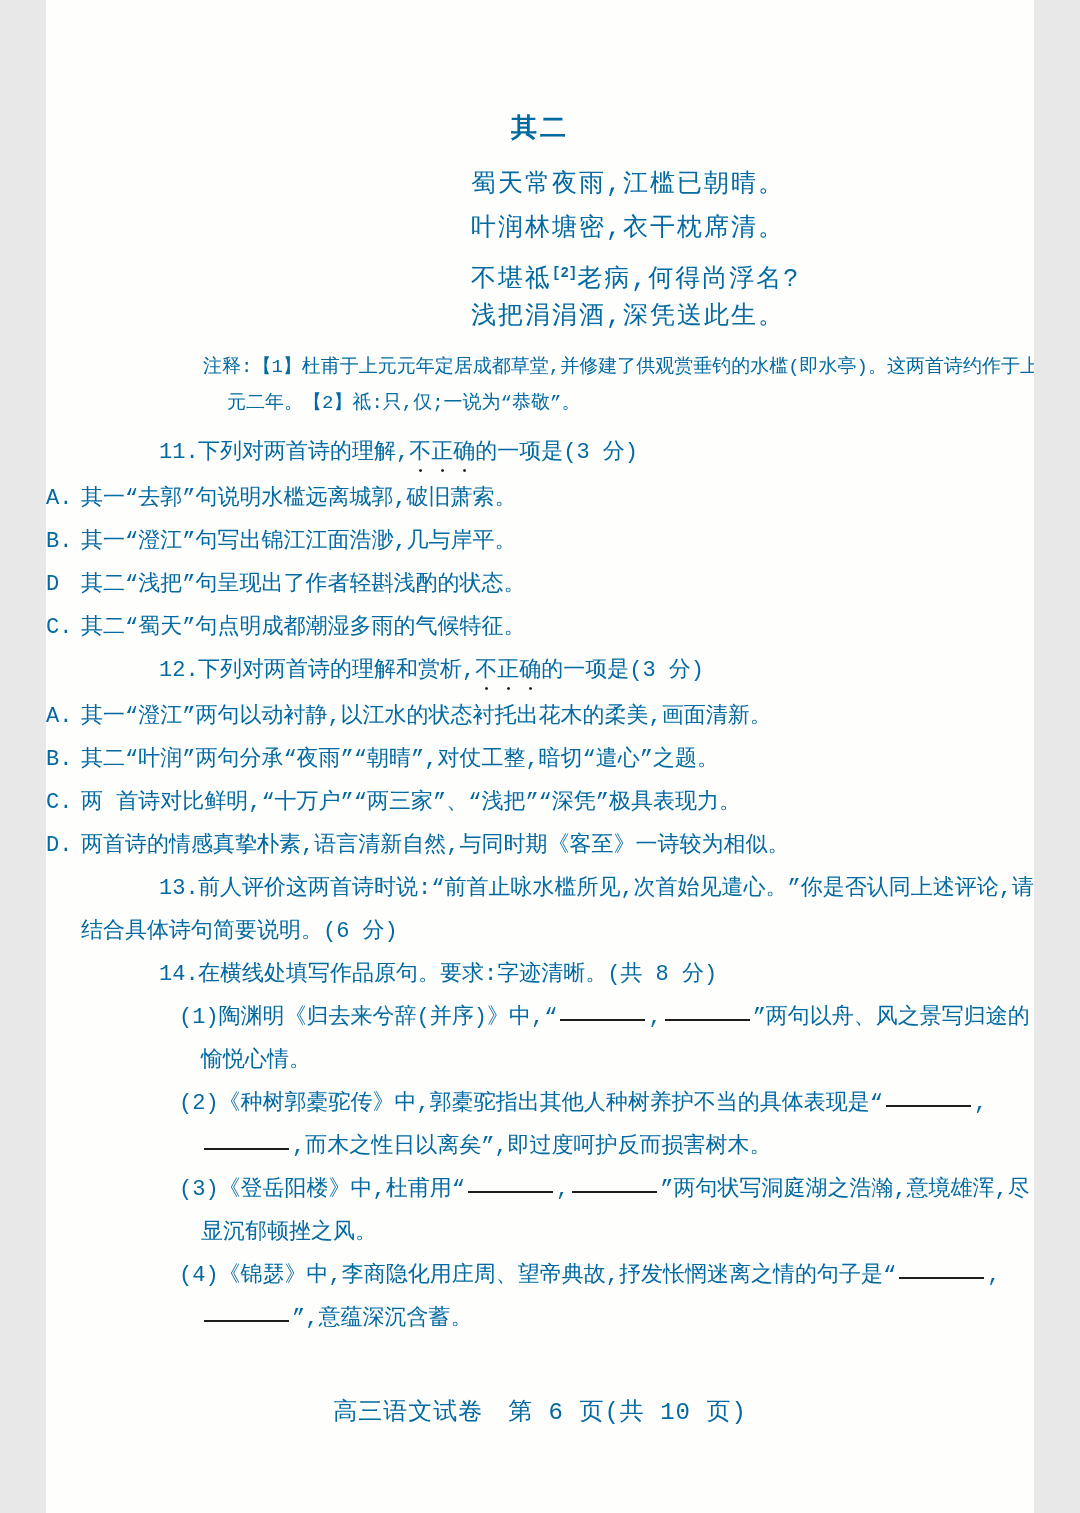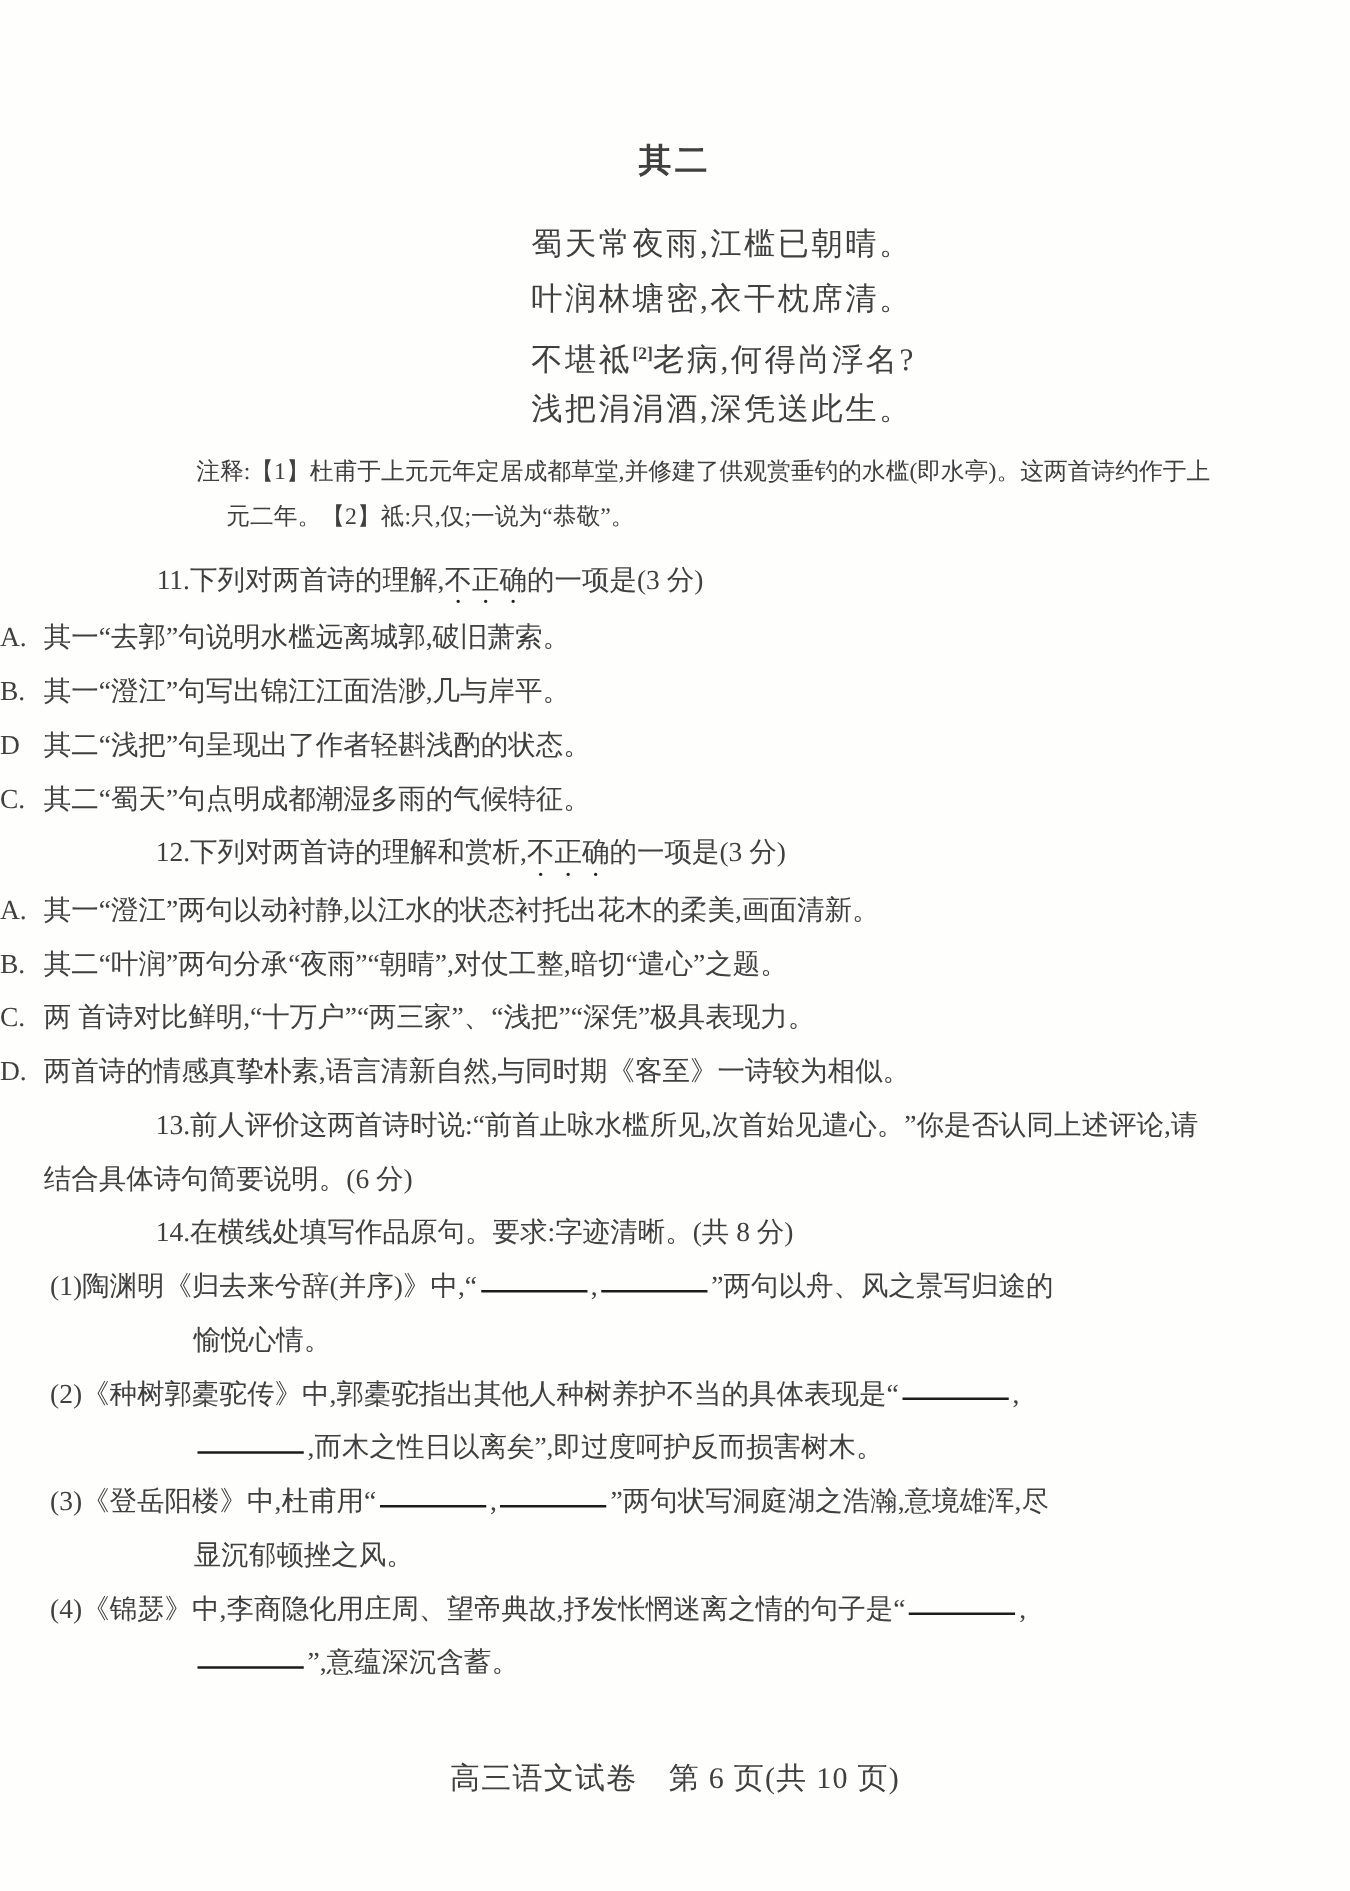--- a/index.html
+++ b/index.html
@@ -1,45 +1,45 @@
 <!DOCTYPE html>
 <html><head>
 <meta charset="utf-8">
 <style>
   html,body { margin:0; padding:0; background:#e8e8e8; }
   .page {
-    width:1080px; height:1513px;
+    width:988px; height:1513px;
     margin:0 auto;
     background:#fefefd;
-    color:#404040;
-    font-family:Liberation Serif, serif;
+    color:#0369a1;
+    font-family:Liberation Mono, monospace;
     box-sizing:border-box;
     padding-top:112px;
     position:relative;
     overflow:hidden;
   }
   .title {
     text-align:center;
     font-size:26px; font-weight:700;
     letter-spacing:3px;
     height:34px; line-height:34px;
   }
-  .poem { margin-top:28px; padding-left:425px; font-size:25px; letter-spacing:2px; }
+  .poem { margin-top:17px; padding-left:425px; font-size:25px; letter-spacing:2px; }
   .poem-line { height:44px; line-height:44px; white-space:nowrap; }
   .poem-line sup { font-size:14px; font-weight:700; letter-spacing:0; }
   .note { margin-top:10px; font-size:19px; line-height:36px; }
   .note .ln1 { padding-left:157px; white-space:nowrap; }
   .note .ln2 { padding-left:181px; white-space:nowrap; }
   .questions { margin-top:10px; font-size:22px; line-height:43px; }
   .stem { padding-left:113px; white-space:nowrap; }
   .qnum { display:inline-block; width:39px;text-align:right; }
   .opt { white-space:nowrap; }
   .optlabel { display:inline-block; width:35px; }
   .cont { white-space:nowrap;margin-left:35px; }
-  .item-l1 { white-space:nowrap;margin-left:40px; }
+  .item-l1 { padding-left:133px; white-space:nowrap; }
   .item-l2 { padding-left:155px; white-space:nowrap; }
   .imarker { display:inline-block; }
   .blank {
     display:inline-block; width:85px; height:22px;
     border-bottom:2px solid #1d1d1d;
     vertical-align:baseline;
     margin:0 3px 2px 3px;
   }
   .emph {
     -webkit-text-emphasis:filled dot #1d1d1d;

